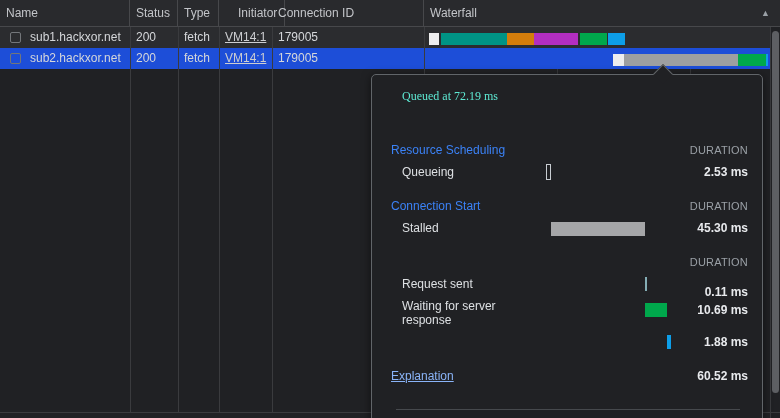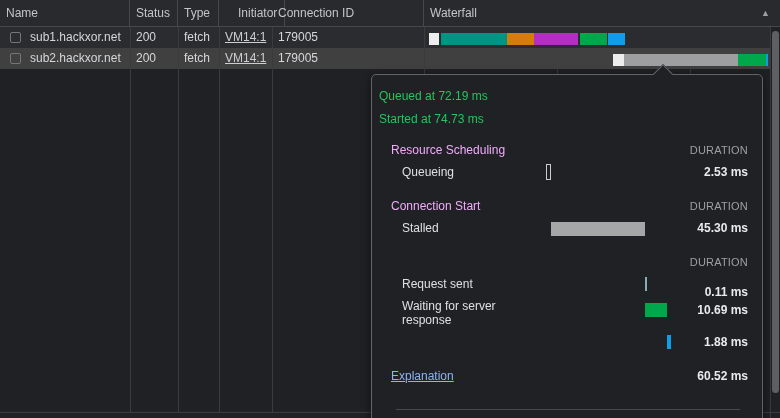--- a/index.html
+++ b/index.html
@@ -15,21 +15,21 @@
   .hc-name { left:0; width:130px; }
   .hc-status { left:130px; width:48px; }
   .hc-type { left:178px; width:41px; }
   .hc-init { left:232px; width:53px; }
   .hc-conn { left:272px; width:152px; }
   .hc-wf { left:424px; width:356px; border-right:none; }
   .sort-ic { position:absolute; right:10px; top:0; font-size:9px; color:#9aa0a6; line-height:27px; }
   
   .row { position:absolute; left:0; width:770px; height:21px; z-index:2; cursor:default; }
   .row-0 { top:27px; background:#2b2c2f;padding-left:20px; }
-  .row-1 { top:48px; background:#404040; }
+  .row-1 { top:48px; background:#1d4ed8; }
   .cell { position:absolute; top:0; height:21px; line-height:21px; white-space:nowrap; overflow:hidden; }
   .c-name { left:30px; width:98px; }
   .c-status { left:136px; width:40px; }
   .c-type { left:184px; width:33px; }
   .c-init { left:225px; width:45px; text-decoration:underline; cursor:pointer; color:#cdced1; }
   .c-conn { left:278px; width:90px; }
   .cb { position:absolute; left:10px; top:5px; width:11px; height:11px; border:1px solid #73767a; border-radius:2px; background:transparent; cursor:pointer; }
   .wf { position:absolute; left:0; top:0; width:770px; height:21px; z-index:4; }
   .wseg { position:absolute; top:6px; height:12px; }
   
@@ -46,23 +46,23 @@
     position:absolute; left:371px; top:74px; width:392px; height:364px; z-index:10;
     background:#202124; border:1px solid #616569; border-radius:5px;
     box-shadow:0 2px 10px rgba(0,0,0,.55);
   }
   .tt-caret {
     position:absolute; left:284px; top:-8px; width:14px; height:14px;
     background:#202124; transform:rotate(45deg);
     border-top:1px solid #616569; border-left:1px solid #616569;
   }
   .tt-abs { position:absolute; white-space:nowrap; }
-  .tt-start { left:7px; color:#22c55e; }
+  .tt-start { left:30px; color:#5eead4;font-family:Liberation Serif, serif; }
   .tt-l1 { top:14px; } .tt-l2 { top:37px; }
-  .tt-sec { color:#f0abfc; }
+  .tt-sec { color:#3b82f6; }
   .sec-0 { top:68px; } .sec-1 { top:124px; } .sec-2 { top:180px; }
   .tt-dur { right:14px; color:#9aa0a6; font-size:11px; letter-spacing:.2px; }
   .dur-0 { top:69px; } .dur-1 { top:125px; } .dur-2 { top:181px; }
   .tt-label { left:30px; color:#dde0e3; }
   .prow-0 { top:90px; } .prow-1 { top:146px; } .prow-2 { top:202px; }
   .prow-3 { top:224px; width:140px; white-space:normal; line-height:14px; }
   .prow-4 { top:260px; }
   .tt-val { right:14px; font-weight:bold; color:#e8eaed; }
   .vrow-0 { top:90px; } .vrow-1 { top:146px; } .vrow-2 { top:202px;margin-top:8px; }
   .vrow-3 { top:228px; } .vrow-4 { top:260px; }
@@ -133,21 +133,20 @@
     </div>
   </div>
 
   <div class="sb-border"></div>
   <div class="sb-thumb"></div>
 
   <div class="tt">
     <div class="tt-caret"></div>
 
     <div class="tt-abs tt-start tt-l1">Queued at 72.19 ms</div>
-    <div class="tt-abs tt-start tt-l2">Started at 74.73 ms</div>
 
     <div class="tt-abs tt-sec sec-0" style="left:19px">Resource Scheduling</div>
     <div class="tt-abs tt-dur dur-0">DURATION</div>
     <div class="tt-abs tt-label prow-0">Queueing</div>
     <div class="lane lane-0">
         <div class="pbar hollow" style="left: 0px; width: 5.2px; border-color: rgb(200, 205, 210);"></div>
       </div>
     <div class="tt-abs tt-val vrow-0">2.53 ms</div>
 
     <div class="tt-abs tt-sec sec-1" style="left:19px">Connection Start</div>

